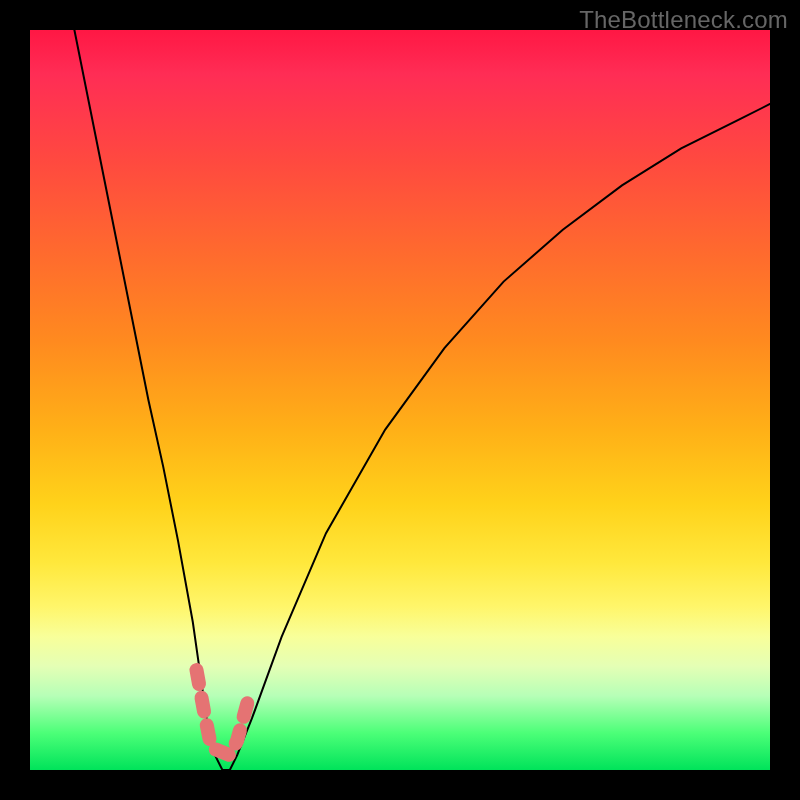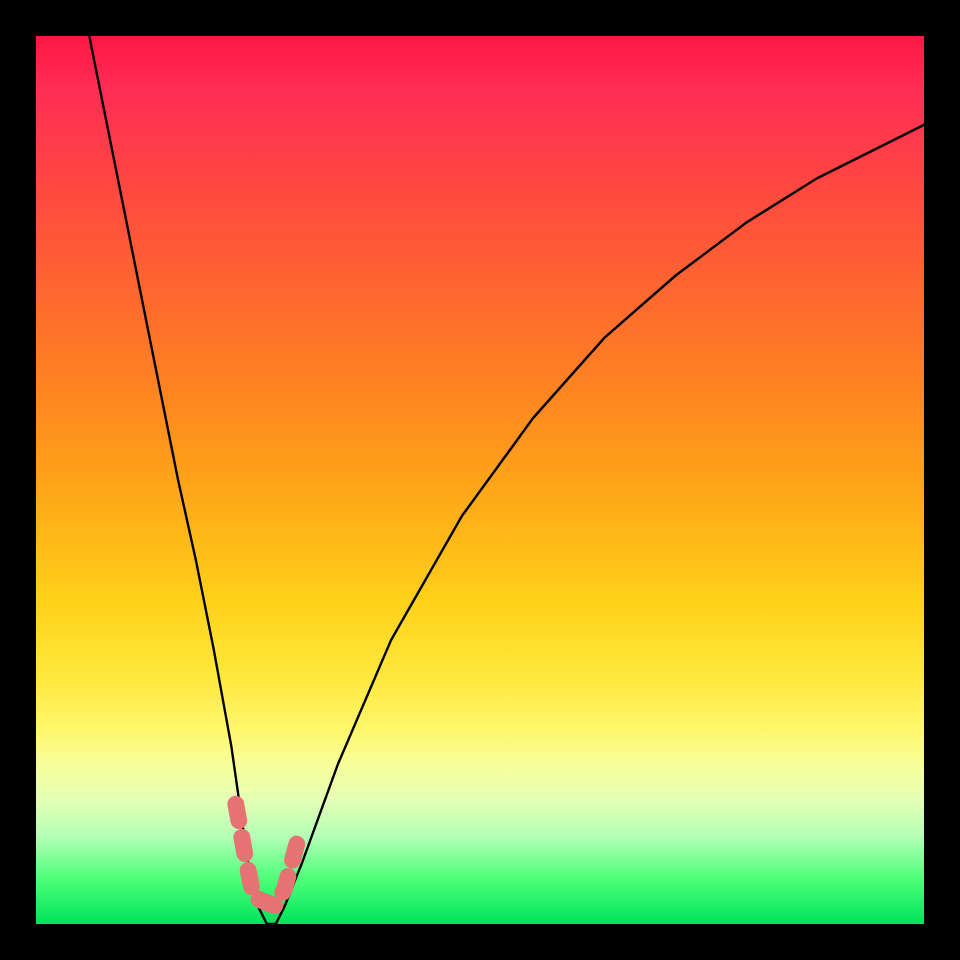--- a/index.html
+++ b/index.html
@@ -71,20 +71,21 @@
     font-size: 24px;
     letter-spacing: 0.2px;
     user-select: none;
   }
 </style>
 </head>
 <body>
 
 <div class="frame">
 
+  <div class="attribution">TheBottleneck.com</div>
 
   <div class="plot-area">
     <svg viewBox="0 0 740 740" preserveAspectRatio="none">
       <path id="curve-path" class="curve" d="M44.40 0.00 L59.20 74.00 L74.00 148.00 L88.80 222.00 L103.60 296.00 L118.40 370.00 L133.20 436.60 L148.00 510.60 L162.80 592.00 L170.20 643.80 L177.60 695.60 L185.00 725.20 L192.40 740.00 L199.80 740.00 L207.20 725.20 L222.00 688.20 L251.60 606.80 L296.00 503.20 L355.20 399.60 L414.40 318.20 L473.60 251.60 L532.80 199.80 L592.00 155.40 L651.20 118.40 L710.40 88.80 L740.00 74.00"></path>
       <path id="dots-path" class="dot-line" d="M166.50 640.10 L173.90 680.80 L181.30 717.80 L199.80 725.20 L207.20 710.40 L218.30 669.70"></path>
     </svg>
   </div>
 
 </div>
 

